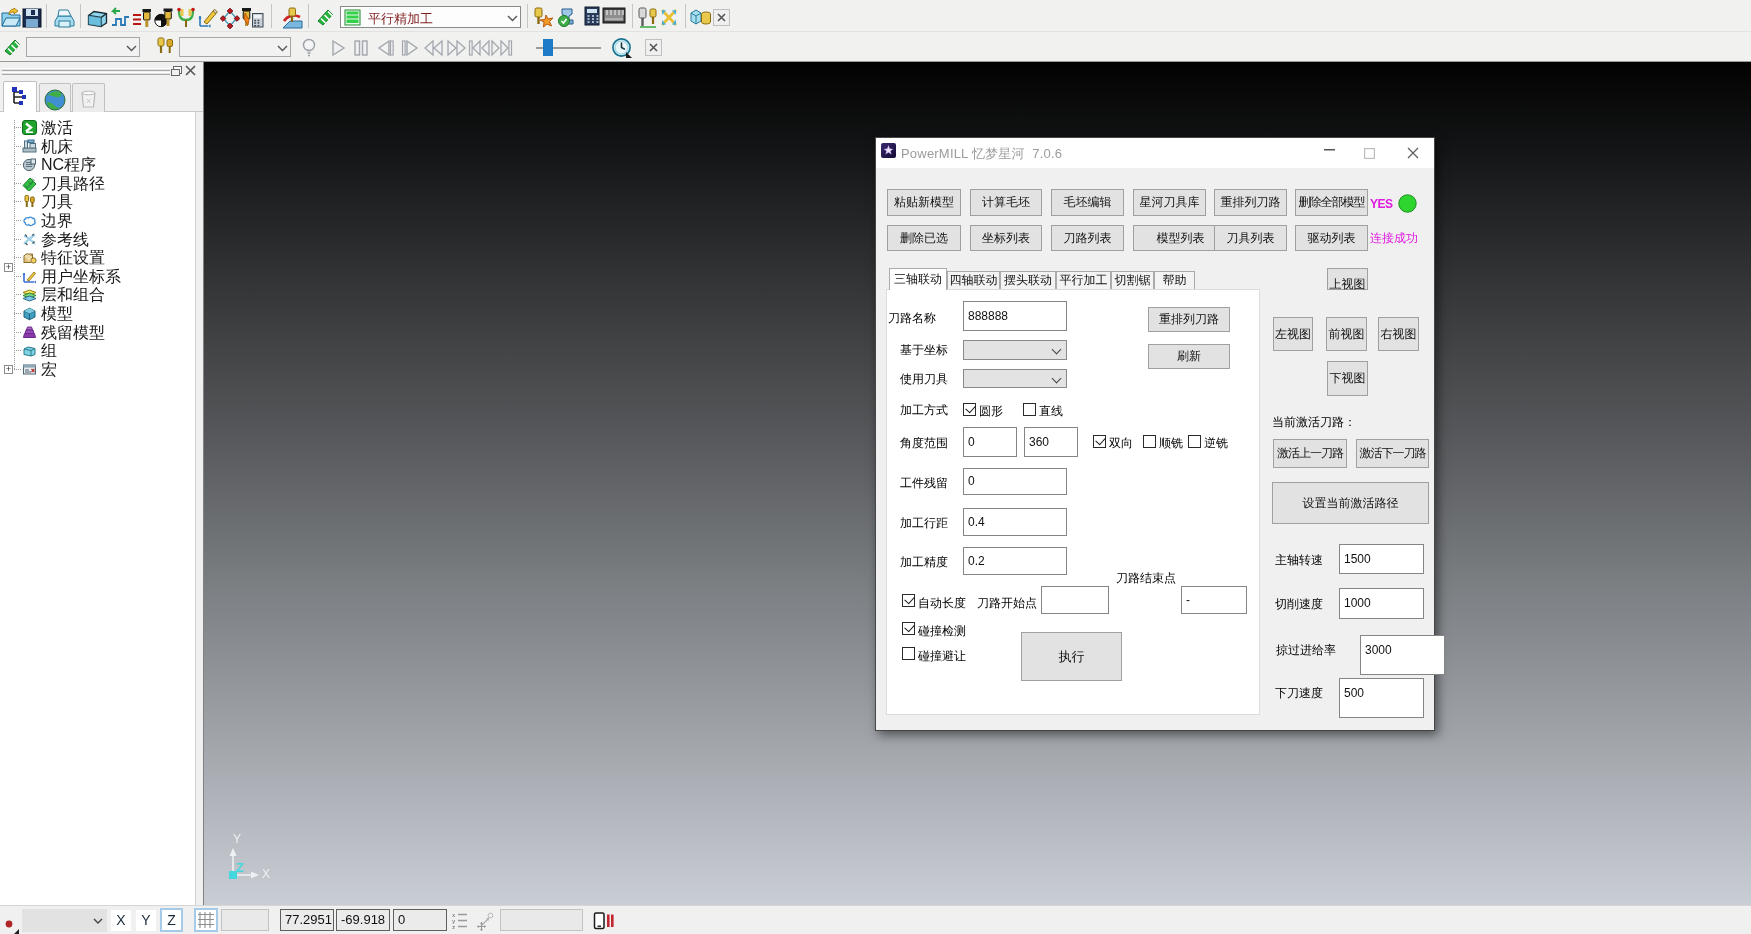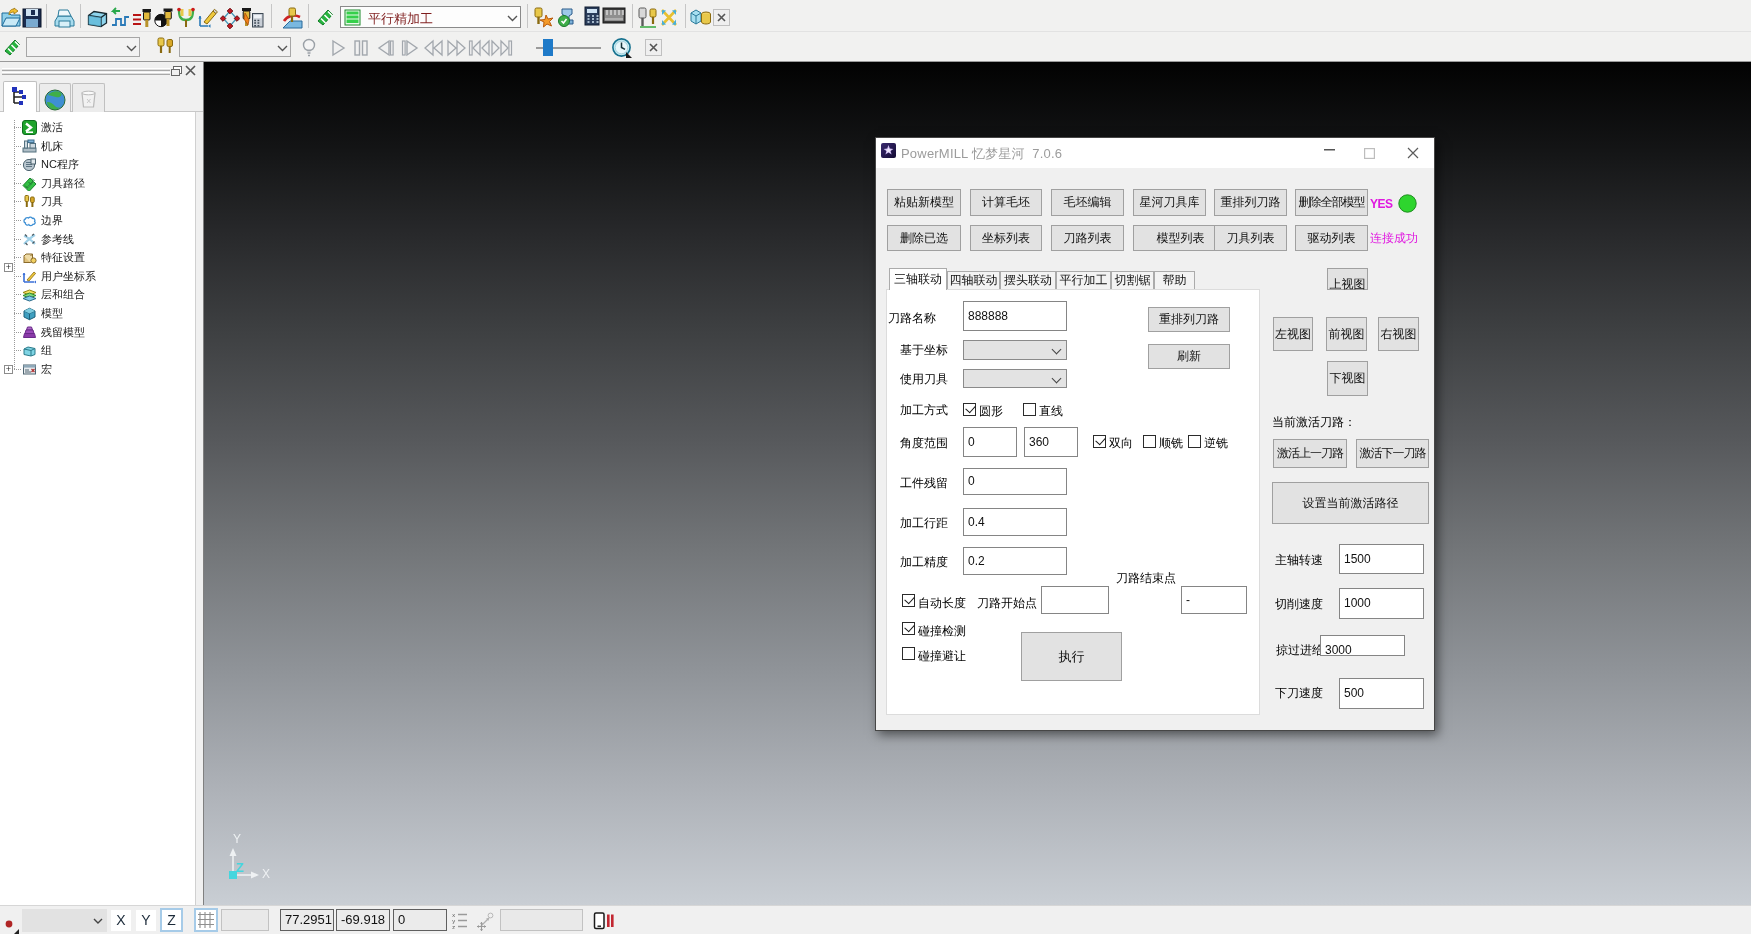--- a/index.html
+++ b/index.html
@@ -13,21 +13,21 @@
 .ticon{position:absolute;top:7px}
 
 #panel{position:absolute;left:0;top:62px;width:204px;height:843px;background:#f0f0f0;border-right:1px solid #808080}
 #phead{position:absolute;left:0;top:0;width:203px;height:18px;background:#f0f0f0}
 .grip{position:absolute;left:2px;width:168px;height:3px;border-top:1px solid #fff;border-bottom:1px solid #a8a8a8;background:#e0e0e0}
 #ptabs{position:absolute;left:0;top:18px;width:203px;height:32px;background:#f0f0f0;border-bottom:1px solid #c8c8c8}
 .ptab{position:absolute;top:3px;width:33px;height:29px;border:1px solid #c0c0c0;border-bottom:none;background:#ececec;border-radius:2px 2px 0 0}
 .ptab.sel{background:#fff;top:1px;height:31px}
 #ptree{position:absolute;left:0;top:50px;width:196px;height:793px;background:#fff;border-right:1px solid #d0d0d0}
 .tico{position:absolute;left:22px;width:15px;height:15px}
-.ttxt{position:absolute;left:41px;font-size:11px;color:#1a1a1a;white-space:nowrap;line-height:15px}
+.ttxt{position:absolute;left:41px;font-size:16px;color:#1a1a1a;white-space:nowrap;line-height:15px}
 .dotv{position:absolute;width:1px;background-image:repeating-linear-gradient(180deg,#9a9a9a 0 1px,transparent 1px 2px)}
 .doth{position:absolute;height:1px;background-image:repeating-linear-gradient(90deg,#9a9a9a 0 1px,transparent 1px 2px)}
 .expb{position:absolute;width:9px;height:9px;background:#fff;border:1px solid #8c8c8c;font-size:9px;line-height:7px;text-align:center;color:#333}
 
 #vp{position:absolute;left:204px;top:62px;width:1547px;height:843px;background:linear-gradient(180deg,#020202 0%,#131415 10%,#27282a 20%,#3e4042 32%,#57595c 45%,#737679 58%,#8f9398 72%,#adb1b7 86%,#c9ced4 100%)}
 
 #sb{position:absolute;left:0;top:905px;width:1751px;height:29px;background:#f0f0f0;border-top:1px solid #d6d6d6}
 .sbox{position:absolute;top:3px;height:22px;background:#ebebeb;border:1px solid #5f5f5f;font-size:13px;line-height:20px;padding-left:4px;color:#111}
 .sbox.lite{background:#e9e9e9;border:1px solid #c2c2c2}
 .swht{position:absolute;top:4px;height:21px;background:#fff;text-align:center;font-size:14px;color:#1c2b3a;line-height:21px}
@@ -592,18 +592,18 @@
       <div class="btn" style="left:451px;top:223px;width:41px;height:35px;line-height:33px">下视图</div>
       <div class="lbl" style="left:396px;top:276px">当前激活刀路：</div>
       <div class="btn" style="left:397px;top:301px;width:74px;height:29px;line-height:27px;letter-spacing:-1px">激活上一刀路</div>
       <div class="btn" style="left:480px;top:301px;width:73px;height:29px;line-height:27px;letter-spacing:-1px">激活下一刀路</div>
       <div class="btn" style="left:396px;top:344px;width:157px;height:42px;line-height:40px">设置当前激活路径</div>
       <div class="lbl" style="left:399px;top:414px">主轴转速</div>
       <div class="tbx" style="left:463px;top:406px;width:85px;height:30px;line-height:28px">1500</div>
       <div class="lbl" style="left:399px;top:458px">切削速度</div>
       <div class="tbx" style="left:463px;top:450px;width:85px;height:31px;line-height:29px">1000</div>
       <div class="lbl" style="left:400px;top:504px">掠过进给率</div>
-      <div class="tbx" style="left:444px;top:497px;width:85px;height:21px;line-height:29px">3000</div>
+      <div class="tbx" style="left:484px;top:497px;width:85px;height:40px;line-height:29px">3000</div>
       <div class="lbl" style="left:399px;top:547px">下刀速度</div>
-      <div class="tbx" style="left:463px;top:540px;width:85px;height:31px;line-height:29px">500</div>
+      <div class="tbx" style="left:463px;top:540px;width:85px;height:40px;line-height:29px">500</div>
     </div>
   </div>
 </div>
 
 </body></html>

